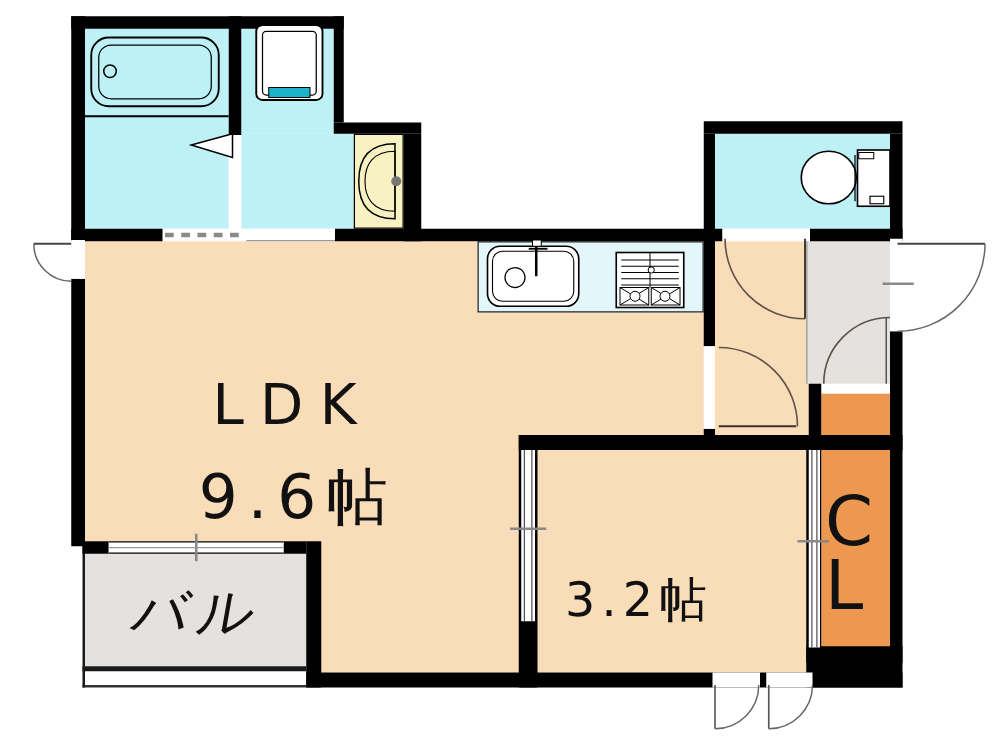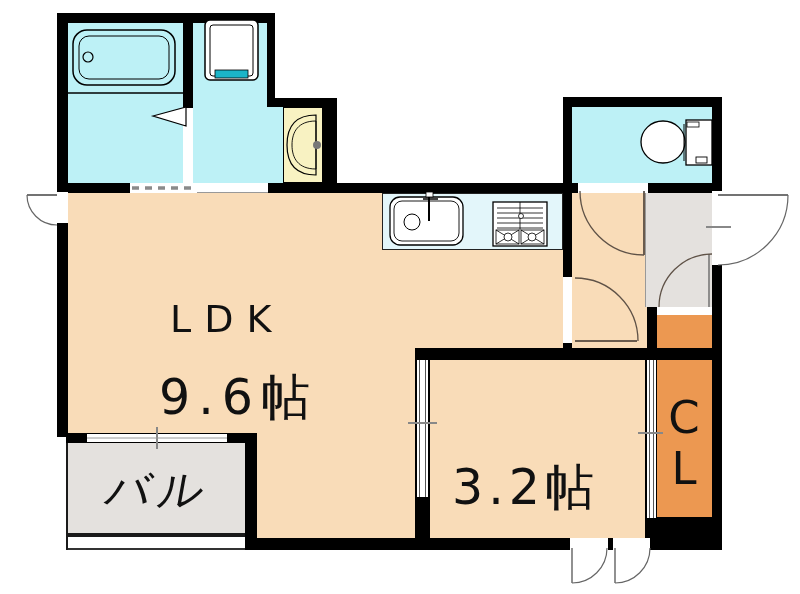--- a/index.html
+++ b/index.html
@@ -183,22 +183,22 @@
 
     <g stroke="#888" stroke-width="2">
       <line x1="157" y1="427" x2="157" y2="449"></line>
       <line x1="408" y1="423" x2="437" y2="423"></line>
       <line x1="638" y1="433" x2="663" y2="433"></line>
     </g>
     <line x1="87" y1="438" x2="227" y2="438" stroke="#999" stroke-width="1"></line>
     <line x1="132" y1="188" x2="196" y2="188" stroke="#8a8a8a" stroke-width="3.5" stroke-dasharray="7,6"></line>
   </svg>
 
-  <div class="label" style="left:170px;top:297px;font-size:38px;letter-spacing:13px;">LDK</div>
+  <div class="label" style="left:170px;top:297px;font-size:45px;letter-spacing:13px;">LDK</div>
   <div class="label" style="left:159px;top:349px;font-size:49px;letter-spacing:8px;margin-top:16px;">9.6帖</div>
 
-  <div class="label" style="left:452px;top:455px;font-size:49px;letter-spacing:5px;">3.2帖</div>
-
-  <div class="label" style="left:660px;top:392px;font-size:45px;width:48px;line-height:51px;word-break:break-all;white-space:normal;text-align:center;">CL</div>
+  <div class="label" style="left:452px;top:455px;font-size:38px;letter-spacing:5px;">3.2帖</div>
+
+  <div class="label" style="left:660px;top:392px;font-size:55px;width:48px;line-height:51px;word-break:break-all;white-space:normal;">CL</div>
 
   <div class="label" style="left:106px;top:460px;font-size:45px;letter-spacing:6px;transform:skewX(-10deg);">バル</div>
 
 </div>
 
 </body></html>

